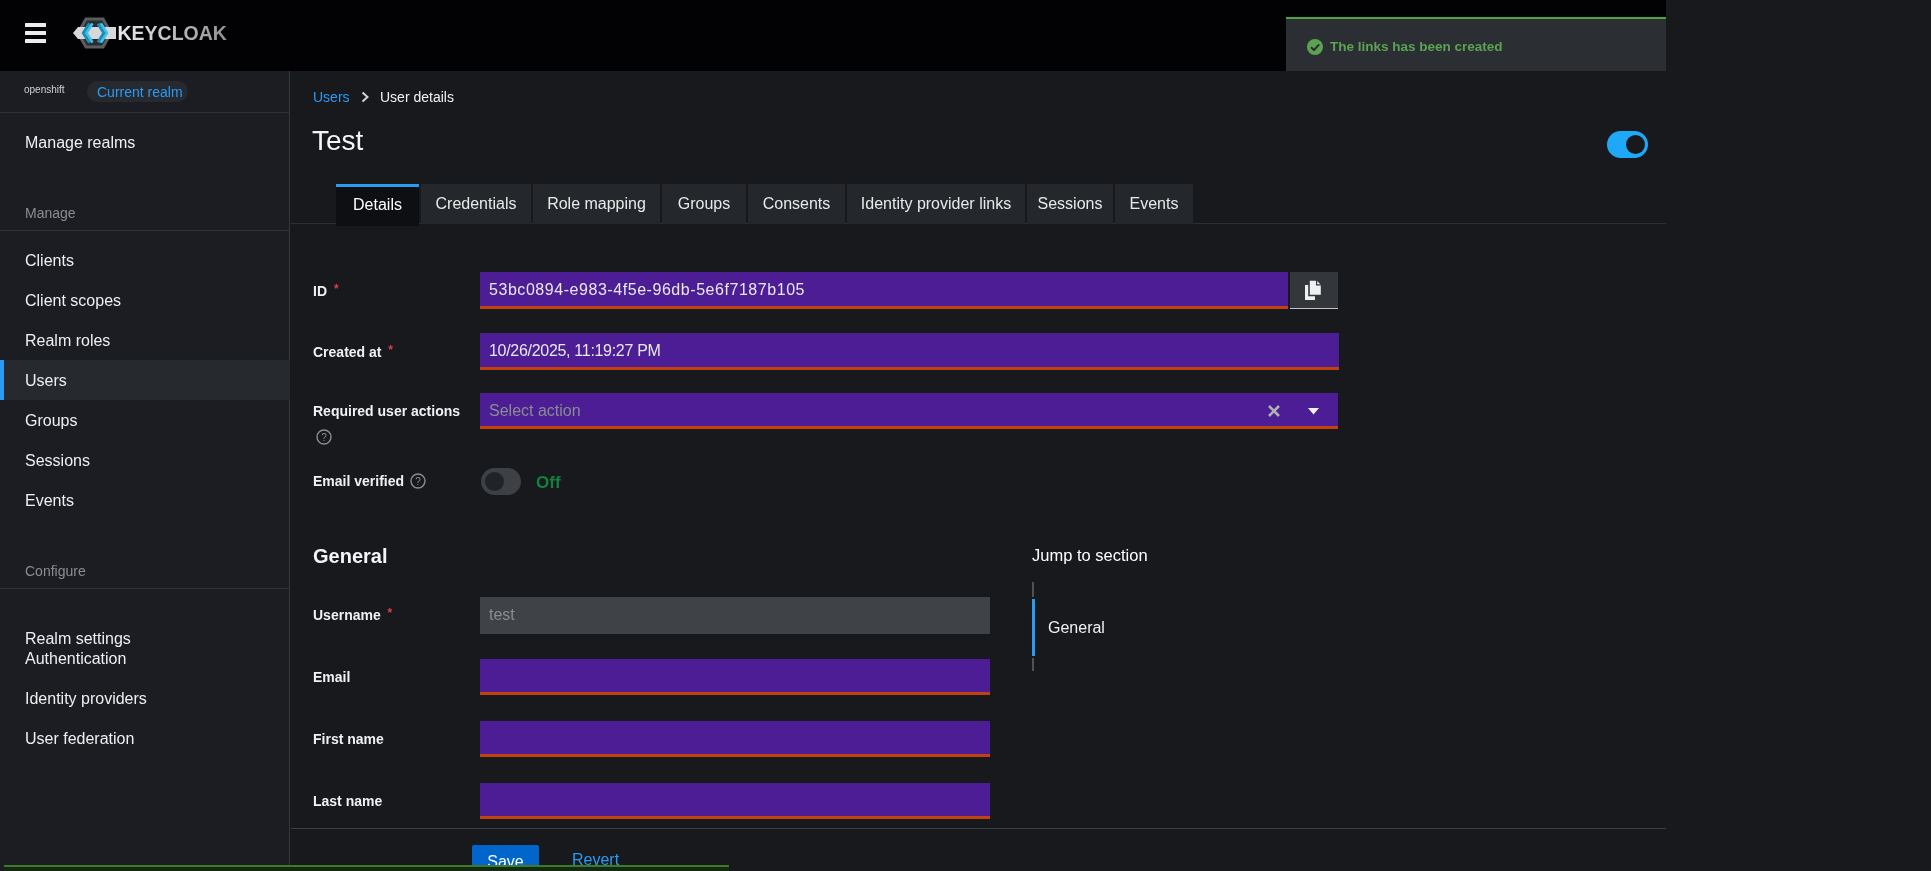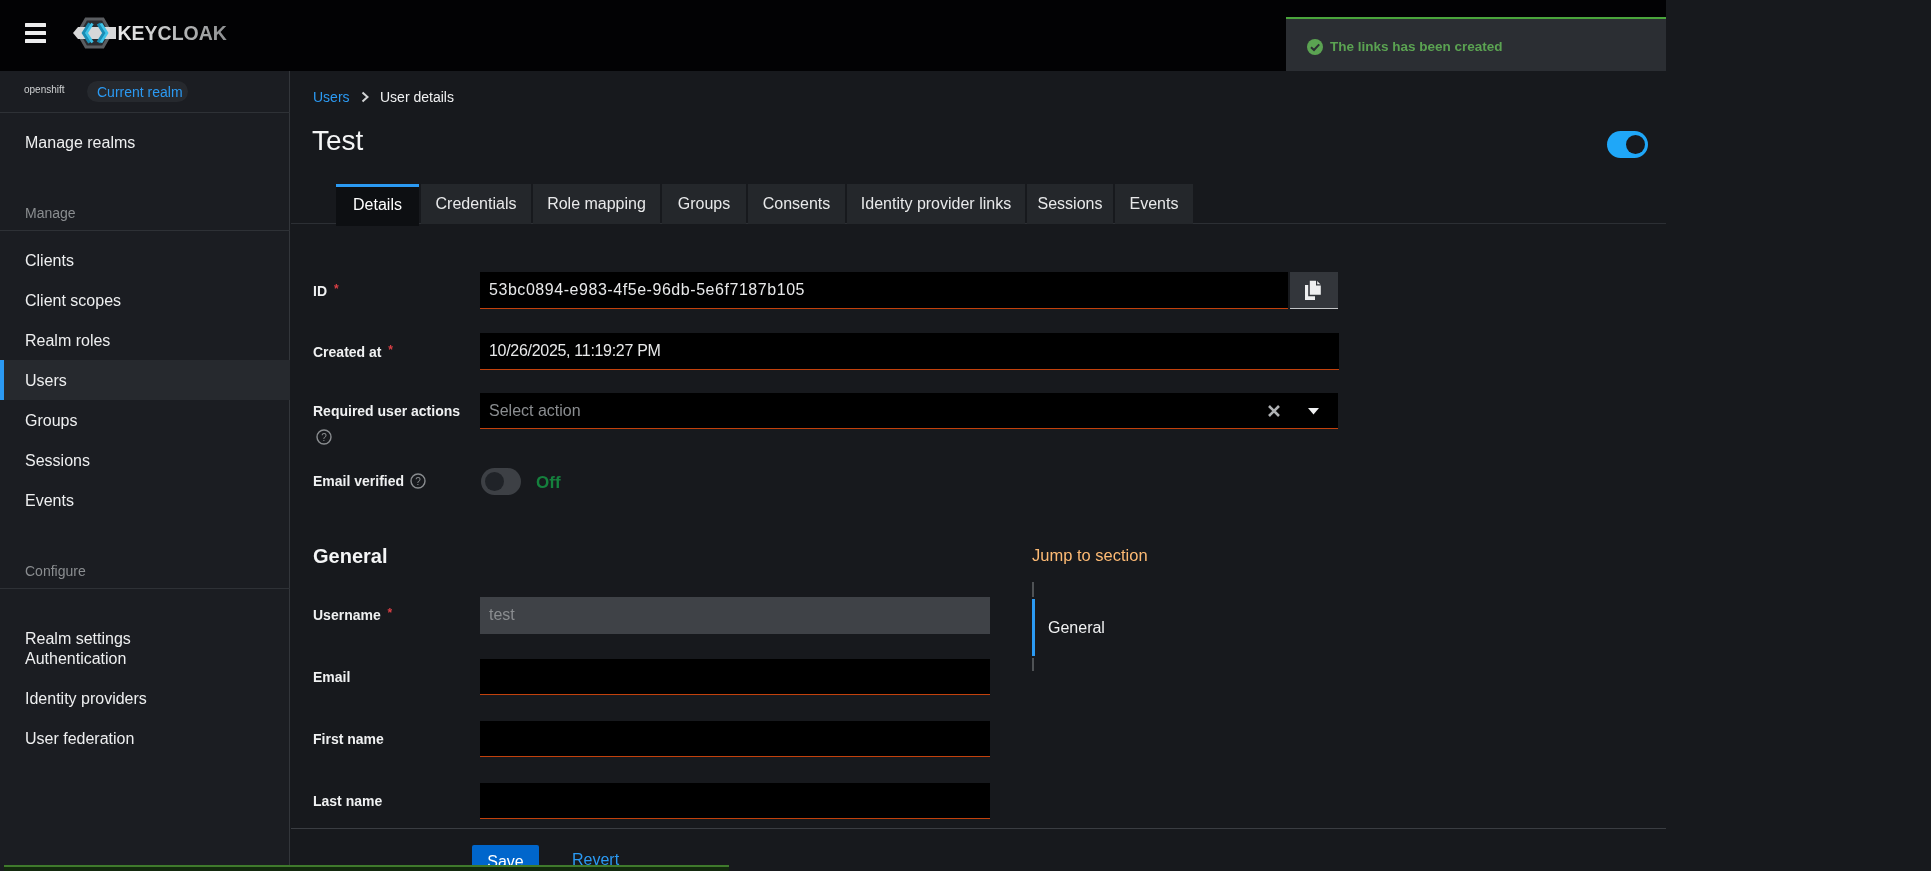--- a/index.html
+++ b/index.html
@@ -17,21 +17,21 @@
   #sidebar { position:absolute; left:0; top:71px; width:290px; height:800px; background:#1b1d22; border-right:1px solid #33363b; z-index:2; }
   .sephr { position:absolute; left:0; width:290px; height:1px; background:#2e3136; }
   .navlbl { position:absolute; left:25px; font-size:14px; color:#8a8d90; }
   .navitem { position:absolute; left:25px; font-size:16px; color:#eeeff0; }
 
   
   .lbl { position:absolute; font-size:14px; font-weight:700; color:#f0f1f2; }
   .red { color:#d93f45; font-size:12px; font-weight:700; }
 
   
-  .input { position:absolute; background:#000000; border-bottom:1px solid #c2410c; color:#e8e9ea; font-size:16px; line-height:35px; padding-left:9px; white-space:nowrap; overflow:hidden; }
+  .input { position:absolute; background:#4c1d95; border-bottom:3px solid #c2410c; color:#e8e9ea; font-size:16px; line-height:35px; padding-left:9px; white-space:nowrap; overflow:hidden; }
 
   
   .tab { position:absolute; top:184px; height:40px; background:#24272b; color:#e8e9ea; font-size:16px; text-align:center; line-height:40px; }
   .tabact { background:#0d0f12; border-top:3px solid #2b9af3; line-height:36px; color:#fff; height:42px; }
 </style>
 </head>
 <body>
 <div id="page">
 
   <div id="masthead">
@@ -154,21 +154,21 @@
 
   <div class="lbl" style="left:313px; top:669px;">Email</div>
   <div class="input" style="left:480px; top:659px; width:510px; height:36px;"></div>
 
   <div class="lbl" style="left:313px; top:731px;">First name</div>
   <div class="input" style="left:480px; top:721px; width:510px; height:36px;"></div>
 
   <div class="lbl" style="left:313px; top:793px;">Last name</div>
   <div class="input" style="left:480px; top:783px; width:510px; height:36px;"></div>
 
-  <div class="abs" style="left:1032px; top:546px; font-size:16.5px; font-weight:400; color:#fdba74;">Jump to section</div>
+  <div class="abs" style="left:1032px; top:546px; font-size:16.5px; font-weight:400; color:#ffffff;">Jump to section</div>
   <div class="abs" style="left:1032px; top:582px; width:2px; height:15px; background:#4f5255;"></div>
   <div class="abs" style="left:1032px; top:599px; width:3px; height:57px; background:#2b9af3;"></div>
   <div class="abs" style="left:1032px; top:658px; width:2px; height:13px; background:#4f5255;"></div>
   <div class="abs" style="left:1048px; top:619px; font-size:16px; color:#f0f1f2;">General</div>
 
   <div class="abs" style="left:291px; top:828px; width:1613px; height:1px; background:#3a3d42;"></div>
   <div class="abs" style="left:472px; top:845px; width:67px; height:36px; background:#0066cc; border-radius:2px; color:#fff; font-size:16px; text-align:center; line-height:33px;">Save</div>
   <div class="abs" style="left:572px; top:851px; font-size:16px; color:#2b9af3;">Revert</div>
 
   <div class="abs" style="left:4px; top:865px; width:725px; height:6px; background:#132a0e; border-top:2px solid #3f7a2c; z-index:8;"></div>

